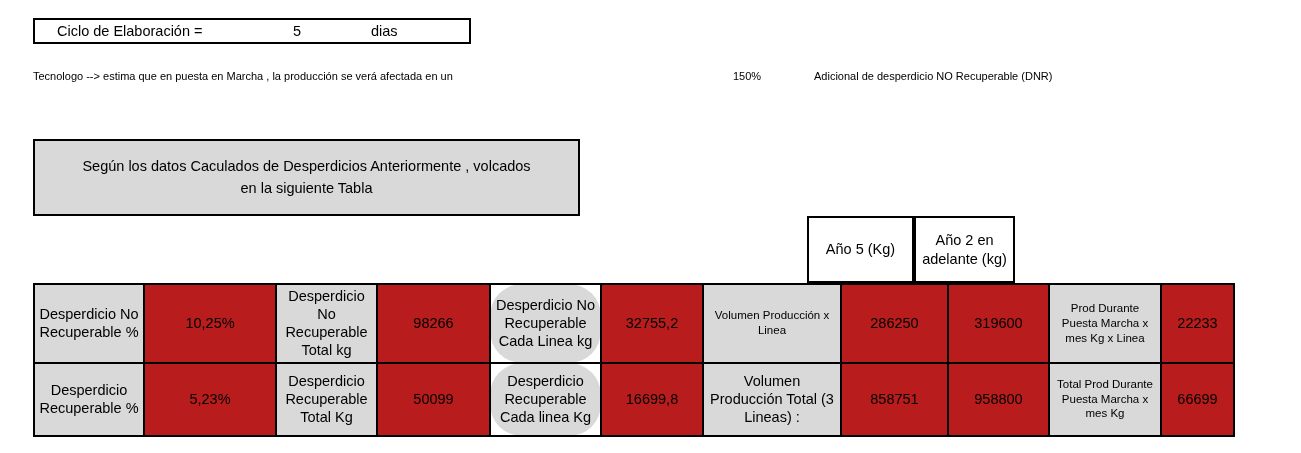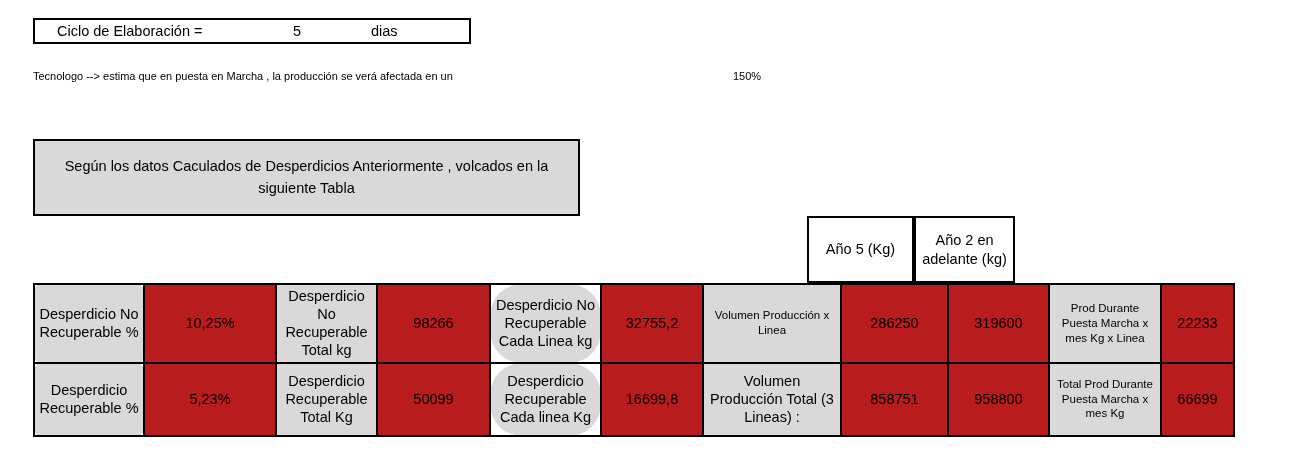--- a/index.html
+++ b/index.html
@@ -80,21 +80,21 @@
     height: 77px;
     border: 2px solid #000;
     box-sizing: border-box;
     background: #d9d9d9;
     display: flex;
     align-items: center;
     justify-content: center;
     text-align: center;
     font-size: 14.5px;
     line-height: 1.45;
-    padding: 0 20px;
+    padding: 0 38px;
   }
 
   
   .year-head {
     position: absolute;
     top: 216px;
     height: 67px;
     border: 2px solid #000;
     box-sizing: border-box;
     background: #fff;
@@ -124,21 +124,21 @@
     font-size: 14.5px;
     padding: 2px 3px;
     line-height: 1.25;
     background: #b91c1c;
   }
   .main-table tr { height: 73px; }
   .main-table td.grey { background: #d9d9d9; }
   .main-table td.small { font-size: 11.5px; line-height: 1.3; }
 
   
-  .c0 { width: 110px; border-radius: 7px; }
+  .c0 { width: 110px; }
   .c1 { width: 132px; }
   .c2 { width: 101px; }
   .c3 { width: 113px; }
   .c4 { width: 111px; border-radius: 32px; }
   .c5 { width: 102px; }
   .c6 { width: 138px; }
   .c7 { width: 107px; }
   .c8 { width: 101px; }
   .c9 { width: 112px; }
   .c10 { width: 73px; }
@@ -148,20 +148,21 @@
 
 <div class="ciclo-box">
   <span class="ciclo-label">Ciclo de Elaboración =</span>
   <span class="ciclo-value">5</span>
   <span class="ciclo-unit">dias</span>
 </div>
 
 <div class="tecnologo-row">
   <span class="tecnologo-text">Tecnologo --&gt;  estima que en puesta en Marcha , la producción se verá afectada en un</span>
   <span class="tecnologo-pct">150%</span>
+  <span class="tecnologo-note">Adicional de desperdicio NO Recuperable (DNR)</span>
 </div>
 
 <div class="nota-box">Según los datos Caculados de Desperdicios Anteriormente , volcados en la siguiente Tabla</div>
 
 <div class="year-head" id="year1-head">Año 5 (Kg)</div>
 <div class="year-head" id="year2-head">Año 2 en adelante (kg)</div>
 
 <table class="main-table">
   <tbody>
     <tr>

